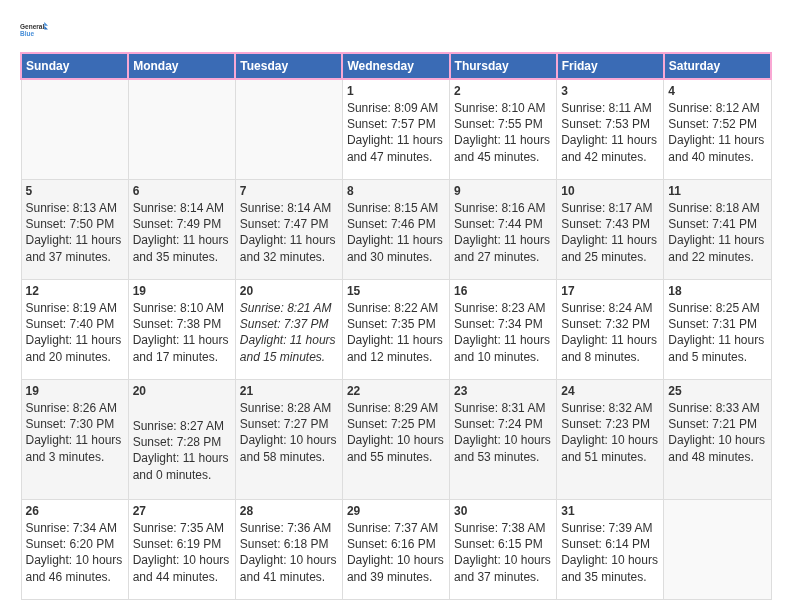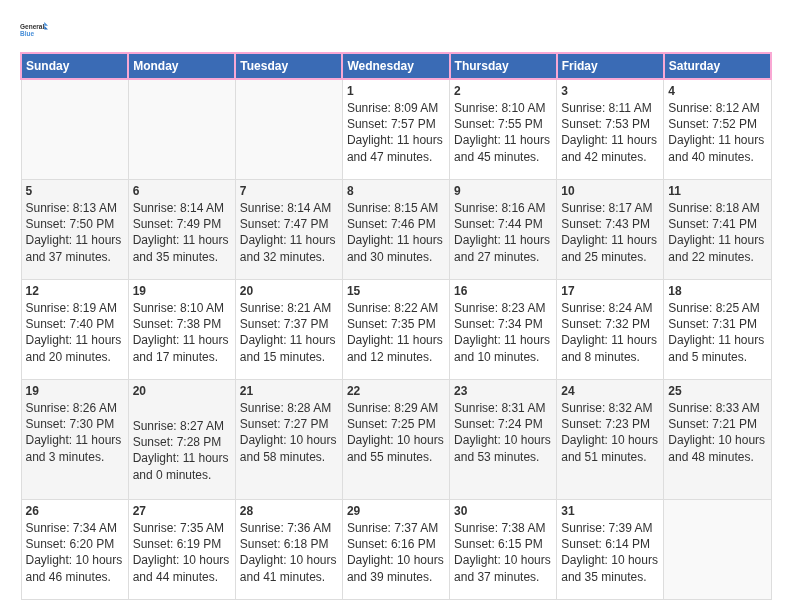--- a/index.html
+++ b/index.html
@@ -208,21 +208,21 @@
 Daylight: 11 hours and 20 minutes.</div>
           </td>
           <td>
             <span class="day-number">19</span>
             <div class="day-info" style="white-space: pre-line;">Sunrise: 8:10 AM
 Sunset: 7:38 PM
 Daylight: 11 hours and 17 minutes.</div>
           </td>
           <td>
             <span class="day-number">20</span>
-            <div class="day-info" style="white-space: pre-line;">Sunrise: 8:21 AM
+            <div class="day-info" style="white-space: pre-line; font-style: italic;">Sunrise: 8:21 AM
 Sunset: 7:37 PM
 Daylight: 11 hours and 15 minutes.</div>
           </td>
           <td>
             <span class="day-number">15</span>
             <div class="day-info" style="white-space: pre-line;">Sunrise: 8:22 AM
 Sunset: 7:35 PM
 Daylight: 11 hours and 12 minutes.</div>
           </td>
           <td>

